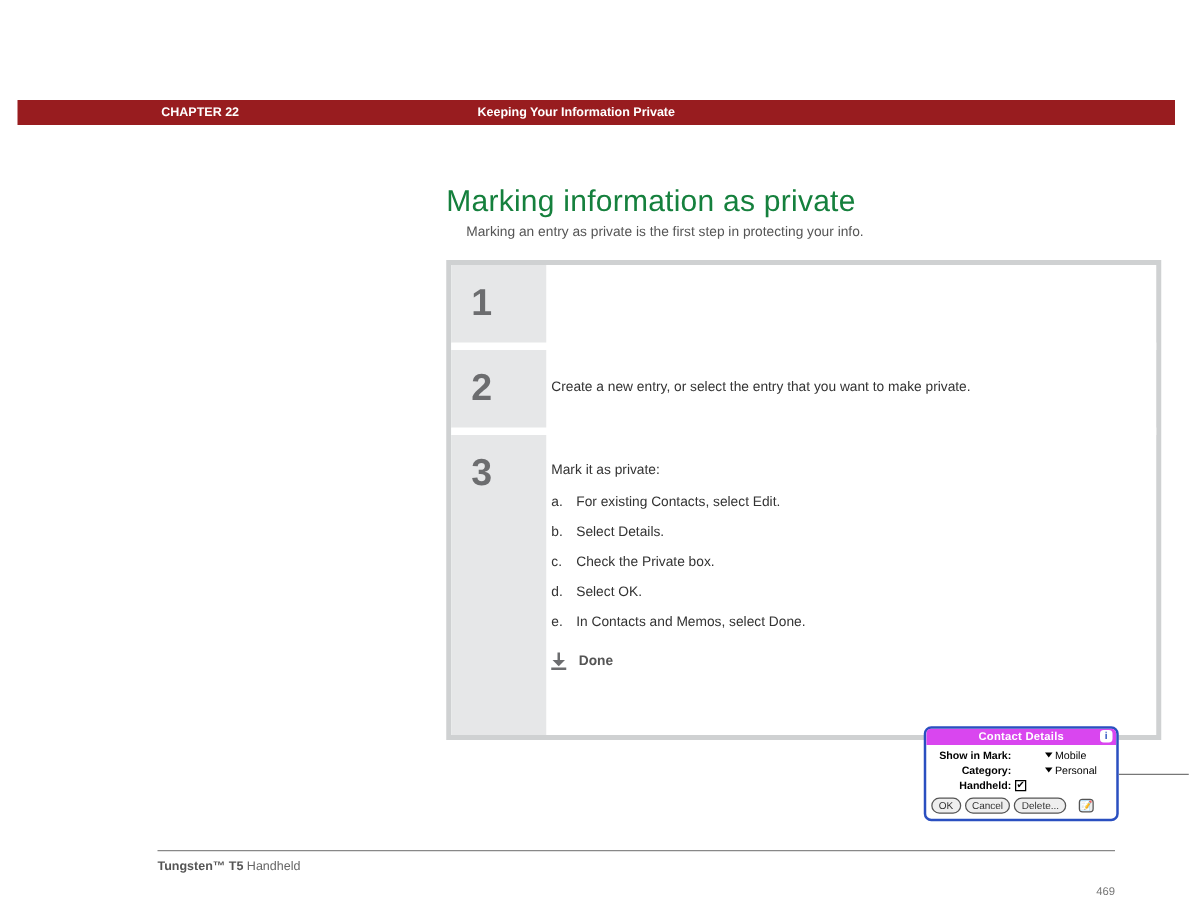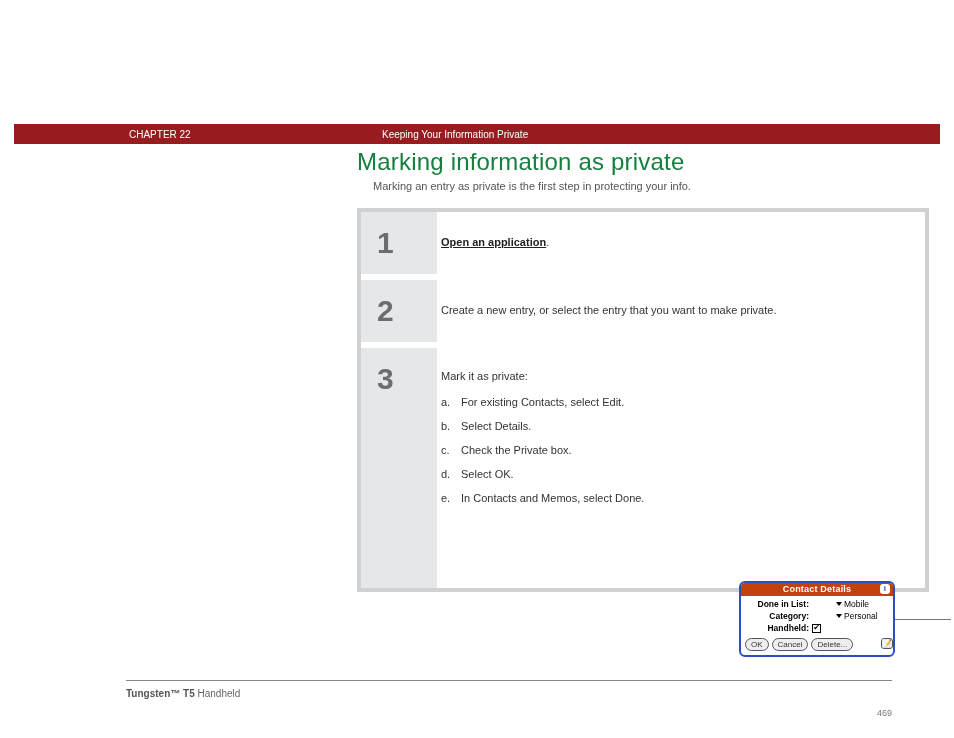--- a/index.html
+++ b/index.html
@@ -13,24 +13,23 @@
   }
   .header-bar {
     position: absolute;
     top: 80px;
     left: 14px;
     right: 14px;
     height: 20px;
     background: #981c1f;
     color: #fff;
     font-size: 10px;
-    font-weight: normal;
-    display: flex;
-    align-items: center;
-    margin-top: 44px;
+    font-weight: bold;
+    display: flex;
+    align-items: center;
   }
   .header-chapter { position: absolute; left: 115px; }
   .header-title { position: absolute; left: 344px; padding-left: 24px; }
   .page-title {
     position: absolute;
     top: 148px;
     left: 357px;
     font-size: 24px;
     font-weight: 400;
     color: #15803d;
@@ -133,21 +132,21 @@
   }
   .palm-dialog {
     width: 156px;
     border: 2px solid #2a4fc0;
     border-radius: 6px;
     background: #fff;
     overflow: hidden;
     font-family: Verdana, Tahoma, sans-serif;
   }
   .palm-titlebar {
-    background: #c2410c;
+    background: #d946ef;
     color: #fff;
     font-size: 9px;
     font-weight: bold;
     text-align: center;
     padding: 1px 2px 2px 2px;
     position: relative;
     letter-spacing: 0.2px;
   }
   .palm-info {
     position: absolute;
@@ -185,21 +184,22 @@
     border: 1px solid #000;
     display: inline-flex;
     align-items: center;
     justify-content: center;
     font-size: 8px;
     line-height: 8px;
   }
   .palm-btns {
     display: flex;
     gap: 3px;
-    padding: 1px 0 4px 4px;
+    padding: 1px 18px 4px 4px;
+    align-items: center;
   }
   .palm-btn {
     border: 1px solid #555;
     border-radius: 7px;
     font-size: 8px;
     padding: 0px 5px;
     background: #eee;
     line-height: 11px;
   }
   .palm-note-btn {
@@ -251,23 +251,20 @@
   <span class="header-title">Keeping Your Information Private</span>
 </div>
 
 <h1 class="page-title">Marking information as private</h1>
 <div class="page-subtitle">Marking an entry as private is the first step in protecting your info.</div>
 
 <div class="steps-box">
 
   <div class="step-row">
     <div class="step-num-cell">1</div>
-    <div class="step-body tight-top">
-      <span class="link-underline">Open an application</span><span>.</span>
-    </div>
   </div>
 
   <div class="row-gap"></div>
 
   <div class="step-row">
     <div class="step-num-cell">2</div>
     <div class="step-body tight-top">
       <span>Create a new entry, or select the entry that you want to make private.</span>
     </div>
   </div>
@@ -293,30 +290,36 @@
           </div>
         <div class="sub-item">
             <span class="sub-letter">d.</span>
             <span class="sub-text">Select OK.</span>
           </div>
         <div class="sub-item">
             <span class="sub-letter">e.</span>
             <span class="sub-text">In Contacts and Memos, select Done.</span>
           </div>
       </div>
+      <div class="done-row">
+        <span class="done-icon">
+            <span class="done-under"></span>
+          </span>
+        <span>Done</span>
+      </div>
 
       <div class="palm-wrap">
         <div class="palm-dialog">
           <div class="palm-titlebar">
             <span>Contact Details</span>
             <span class="palm-info">i</span>
           </div>
           <div class="palm-body">
             <div class="palm-row">
-              <span class="palm-label">Done in List:</span>
+              <span class="palm-label">Show in Mark:</span>
               <span class="palm-dd">
                   <span class="palm-dd-arrow"></span>
                   <span>Mobile</span>
                 </span>
             </div>
             <div class="palm-row">
               <span class="palm-label">Category:</span>
               <span class="palm-dd">
                   <span class="palm-dd-arrow"></span>
                   <span>Personal</span>

